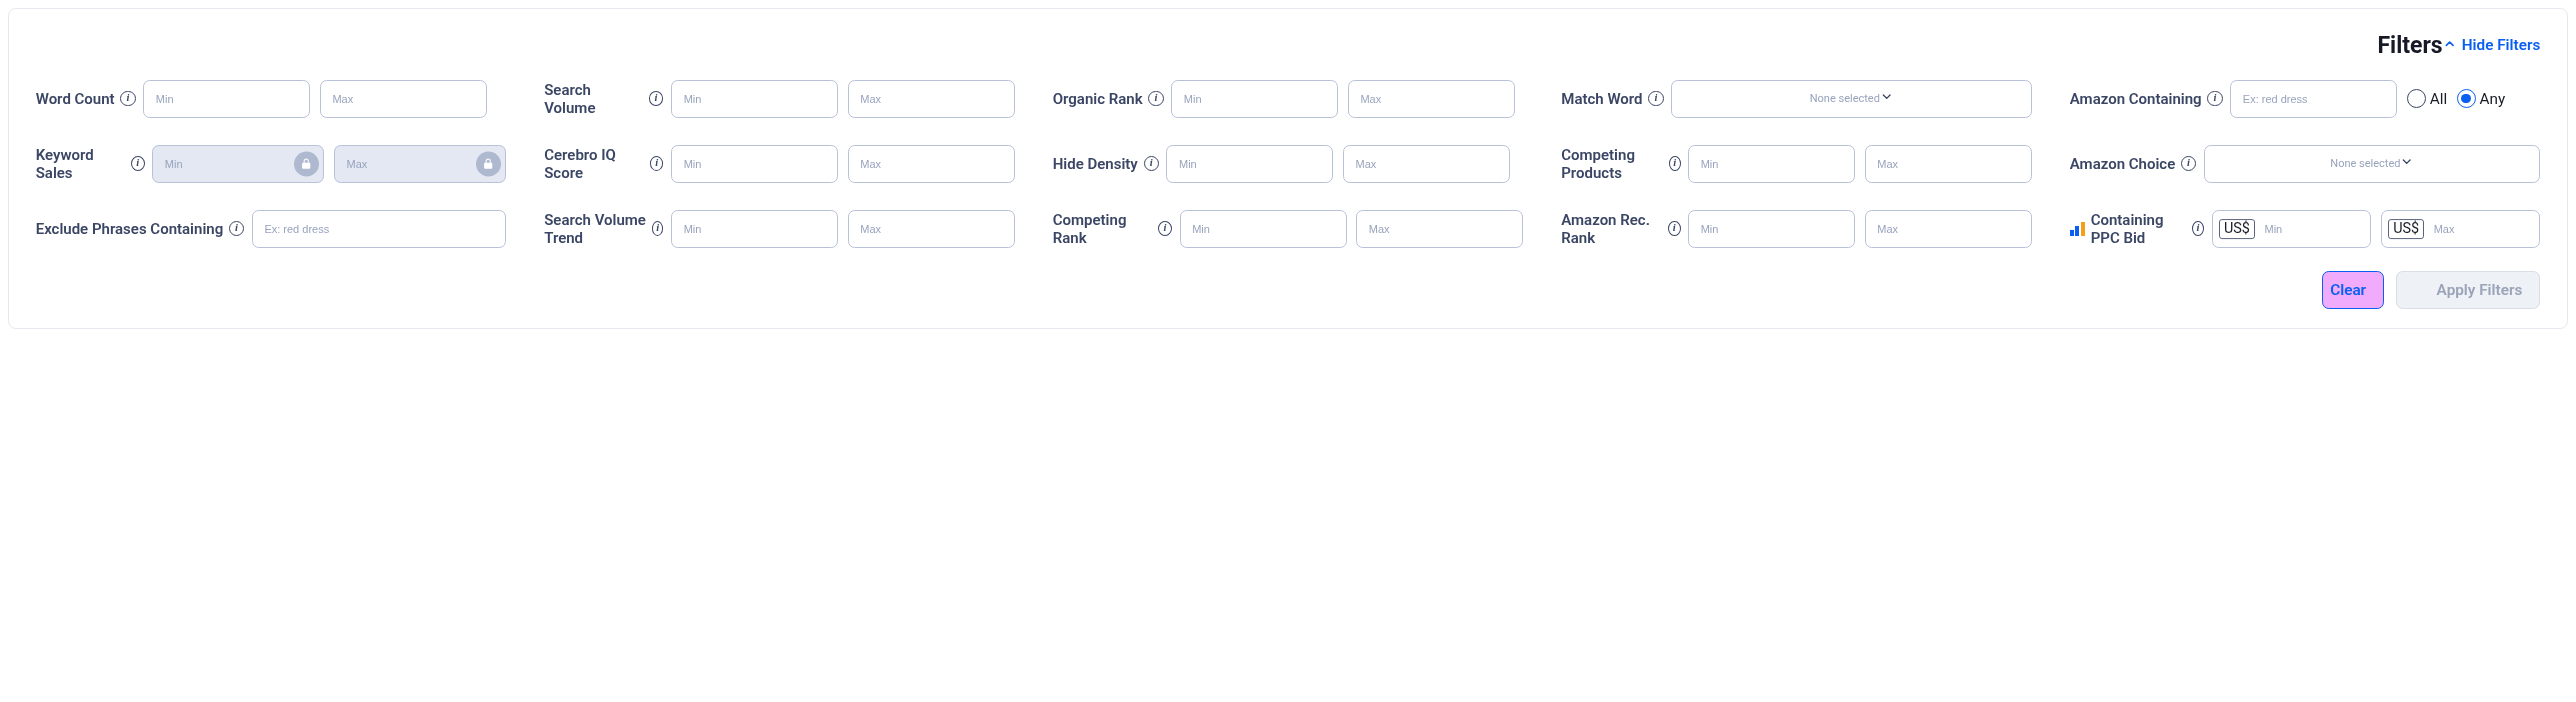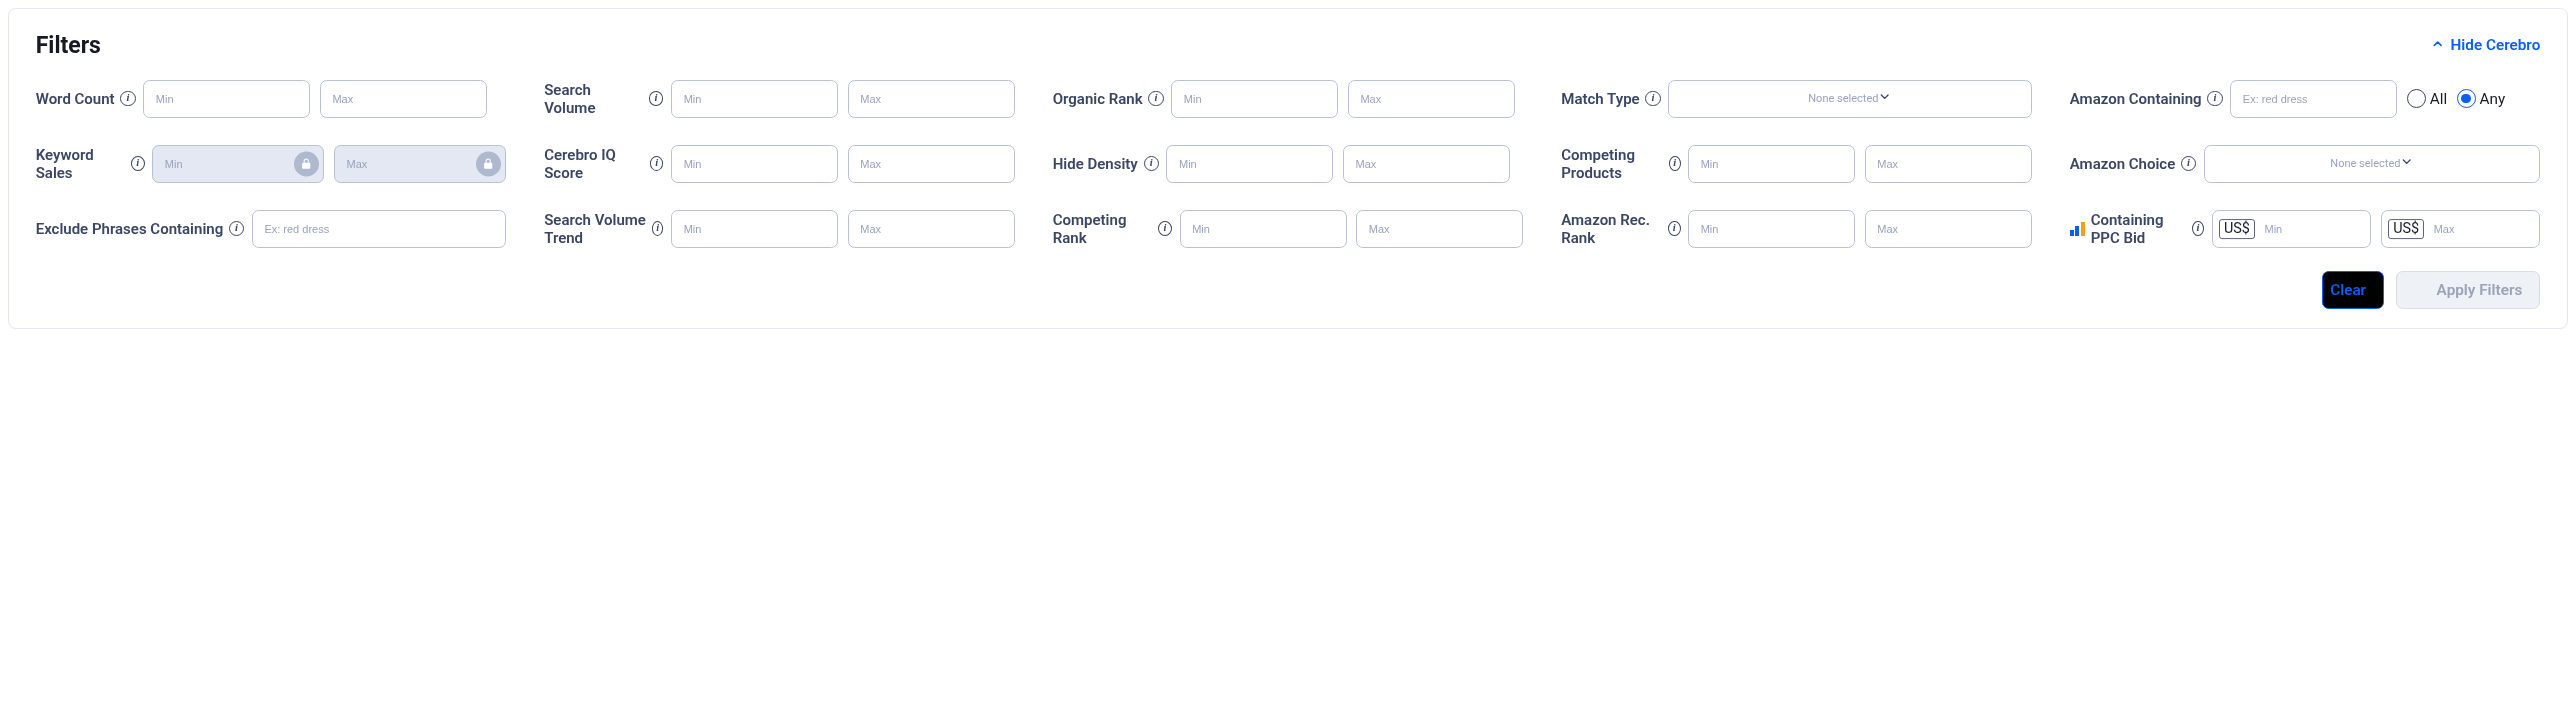--- a/index.html
+++ b/index.html
@@ -10,21 +10,21 @@
     background: #fff;
     color: #1a1d29;
   }
   .panel {
     border: 1px solid #e5e8ee;
     border-radius: 7.7px;
     padding: 23px 27px 19px 27px;
   }
   .header {
     display: flex;
-    justify-content: space-between;
+    justify-content: flex-end;
     align-items: center;
     margin-bottom: 21px;
   }
   .title {
     font-size: 23px;
     font-weight: 700;
     color: #171a26;
   }
   .hide-filters {
     display: inline-flex;
@@ -205,21 +205,21 @@
     font-size: 15.3px;
     font-weight: 600;
     display: inline-flex;
     align-items: center;
     justify-content: center;
     cursor: pointer;
   }
   .btn-clear {
     border: 1.4px solid #0a5ff0;
     color: #0a5ff0;
-    background: #000000;
+    background: #f0abfc;
     padding-left: 7px;
   }
   .btn-apply {
     border: 1px solid #d8dde8;
     background: #eef1f6;
     color: #9aa3b8;
     cursor: not-allowed;
     padding-left: 40px;
   }
 
@@ -241,21 +241,21 @@
 <div class="panel">
 
   <div class="header">
     <div class="title">Filters</div>
     <div class="hide-filters">
       <span class="chev">
         <svg width="13.4" height="13.4" viewBox="0 0 24 24" fill="none" stroke="#0a5ff0" stroke-width="3" stroke-linecap="round" stroke-linejoin="round">
             <polyline points="18 15 12 9 6 15"></polyline>
           </svg>
       </span>
-      <span>Hide Cerebro</span>
+      <span>Hide Filters</span>
     </div>
   </div>
 
   <div class="grid">
 
     <div class="field">
       <div class="field-label">
         <span>Word Count</span>
         <span class="info-icon">i</span>
       </div>
@@ -282,21 +282,21 @@
         <span class="info-icon">i</span>
       </div>
       <div class="pair">
         <input class="input" placeholder="Min" style="">
         <input class="input" placeholder="Max" style="">
       </div>
     </div>
 
     <div class="field">
       <div class="field-label">
-        <span>Match Type</span>
+        <span>Match Word</span>
         <span class="info-icon">i</span>
       </div>
       <div class="select">
         <span>None selected</span>
         <span class="chev-down">
           <svg width="13.4" height="13.4" viewBox="0 0 24 24" fill="none" stroke="#3a4664" stroke-width="2.5" stroke-linecap="round" stroke-linejoin="round">
               <polyline points="6 9 12 15 18 9"></polyline>
             </svg>
         </span>
       </div>

